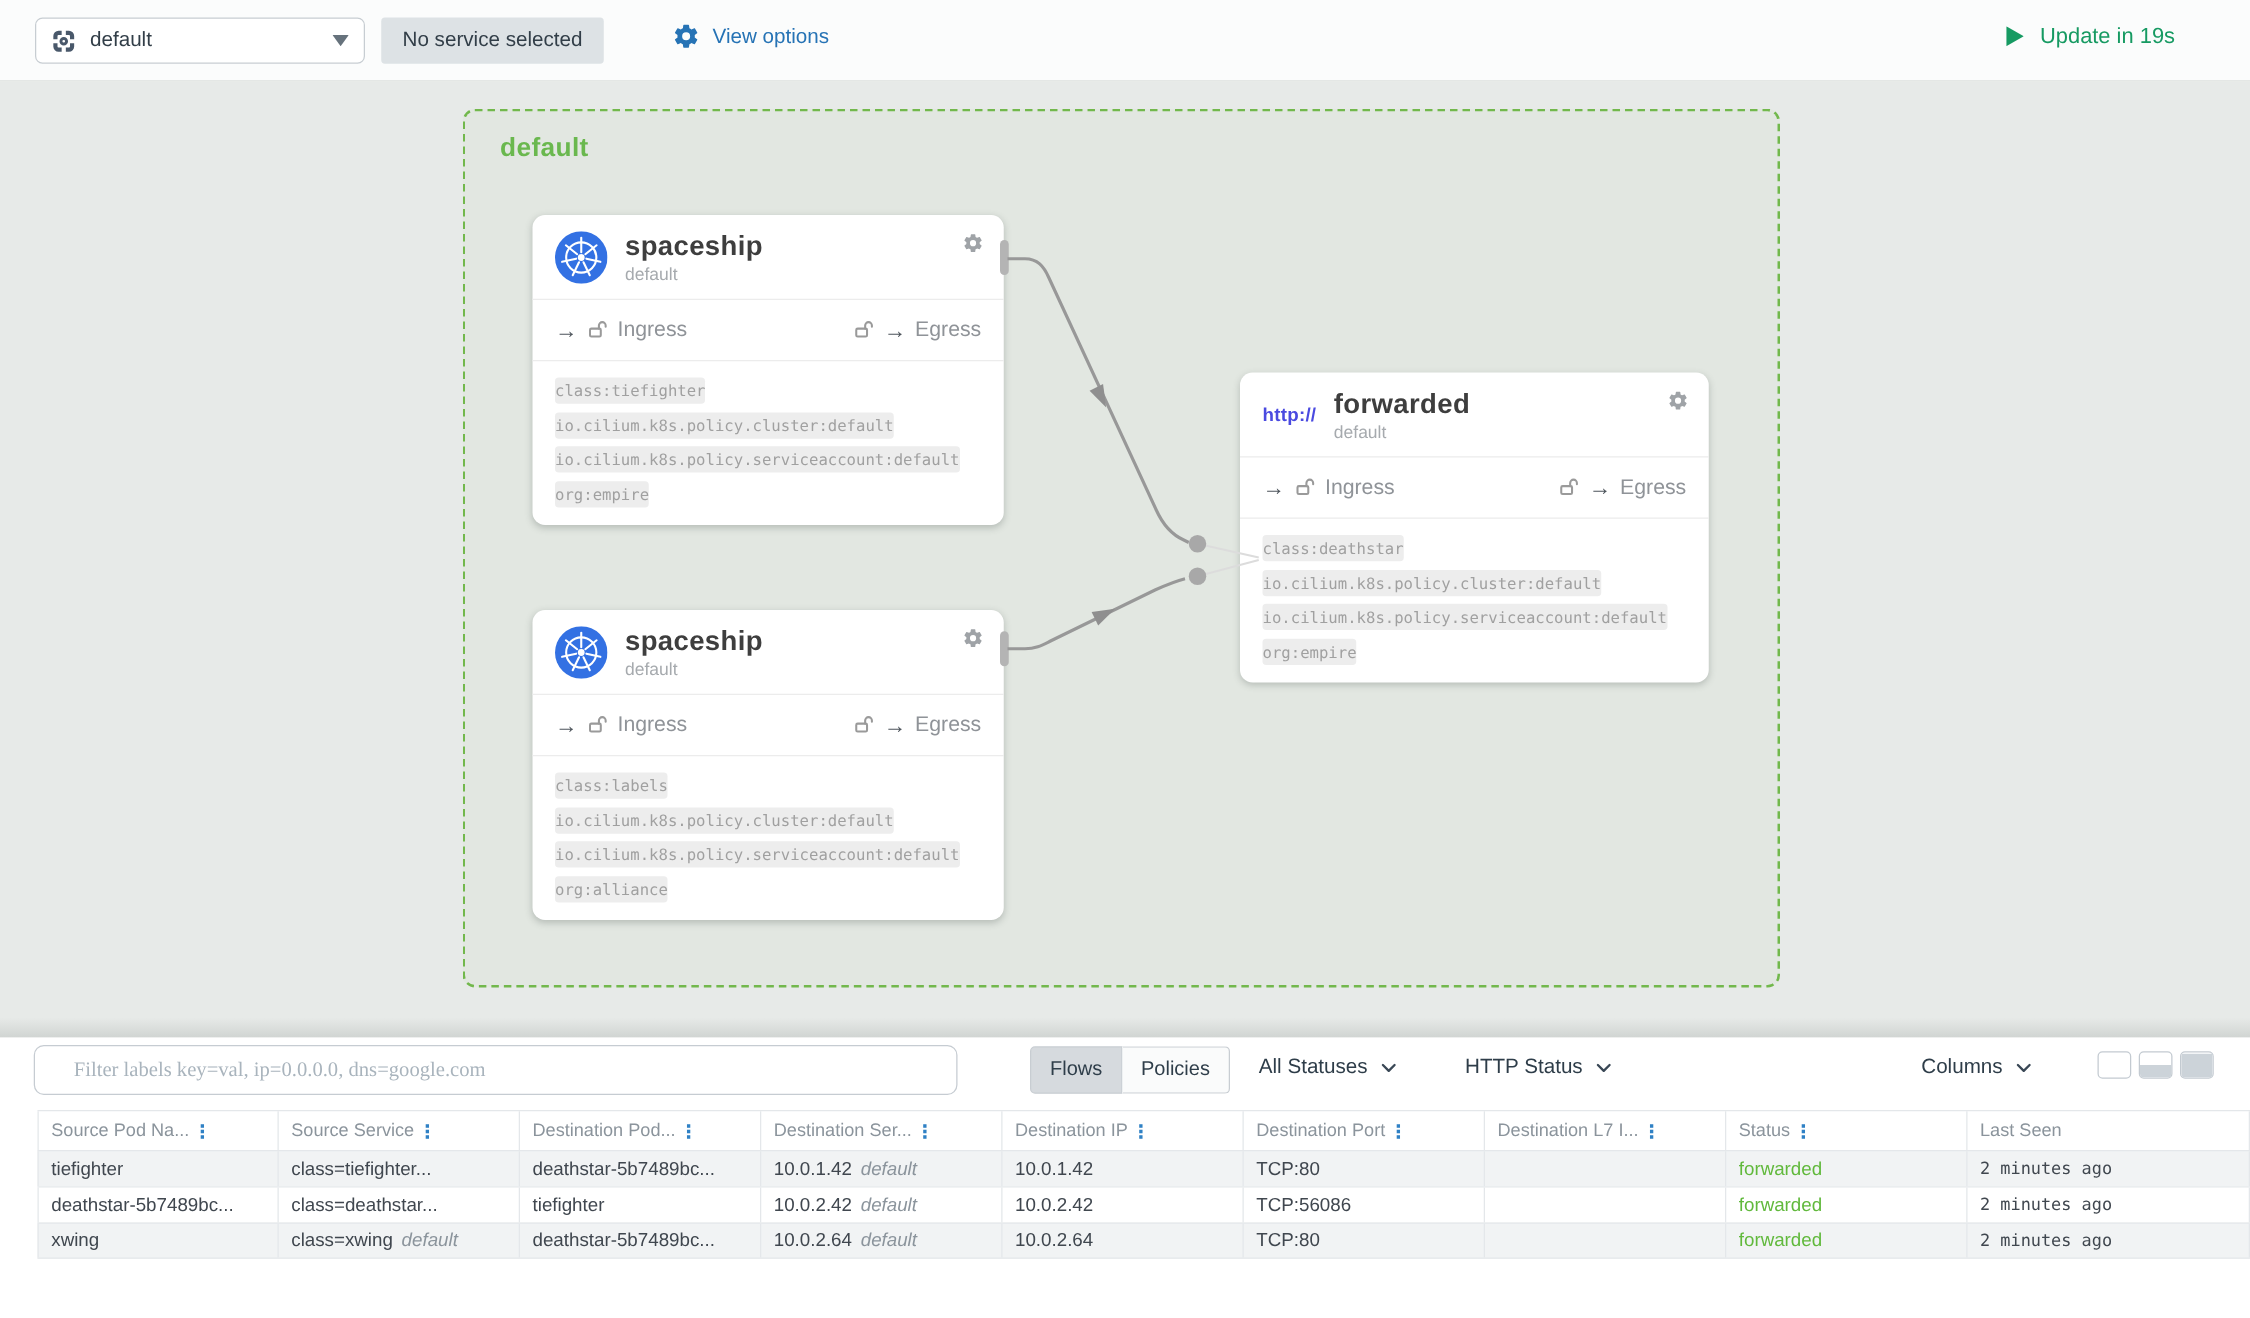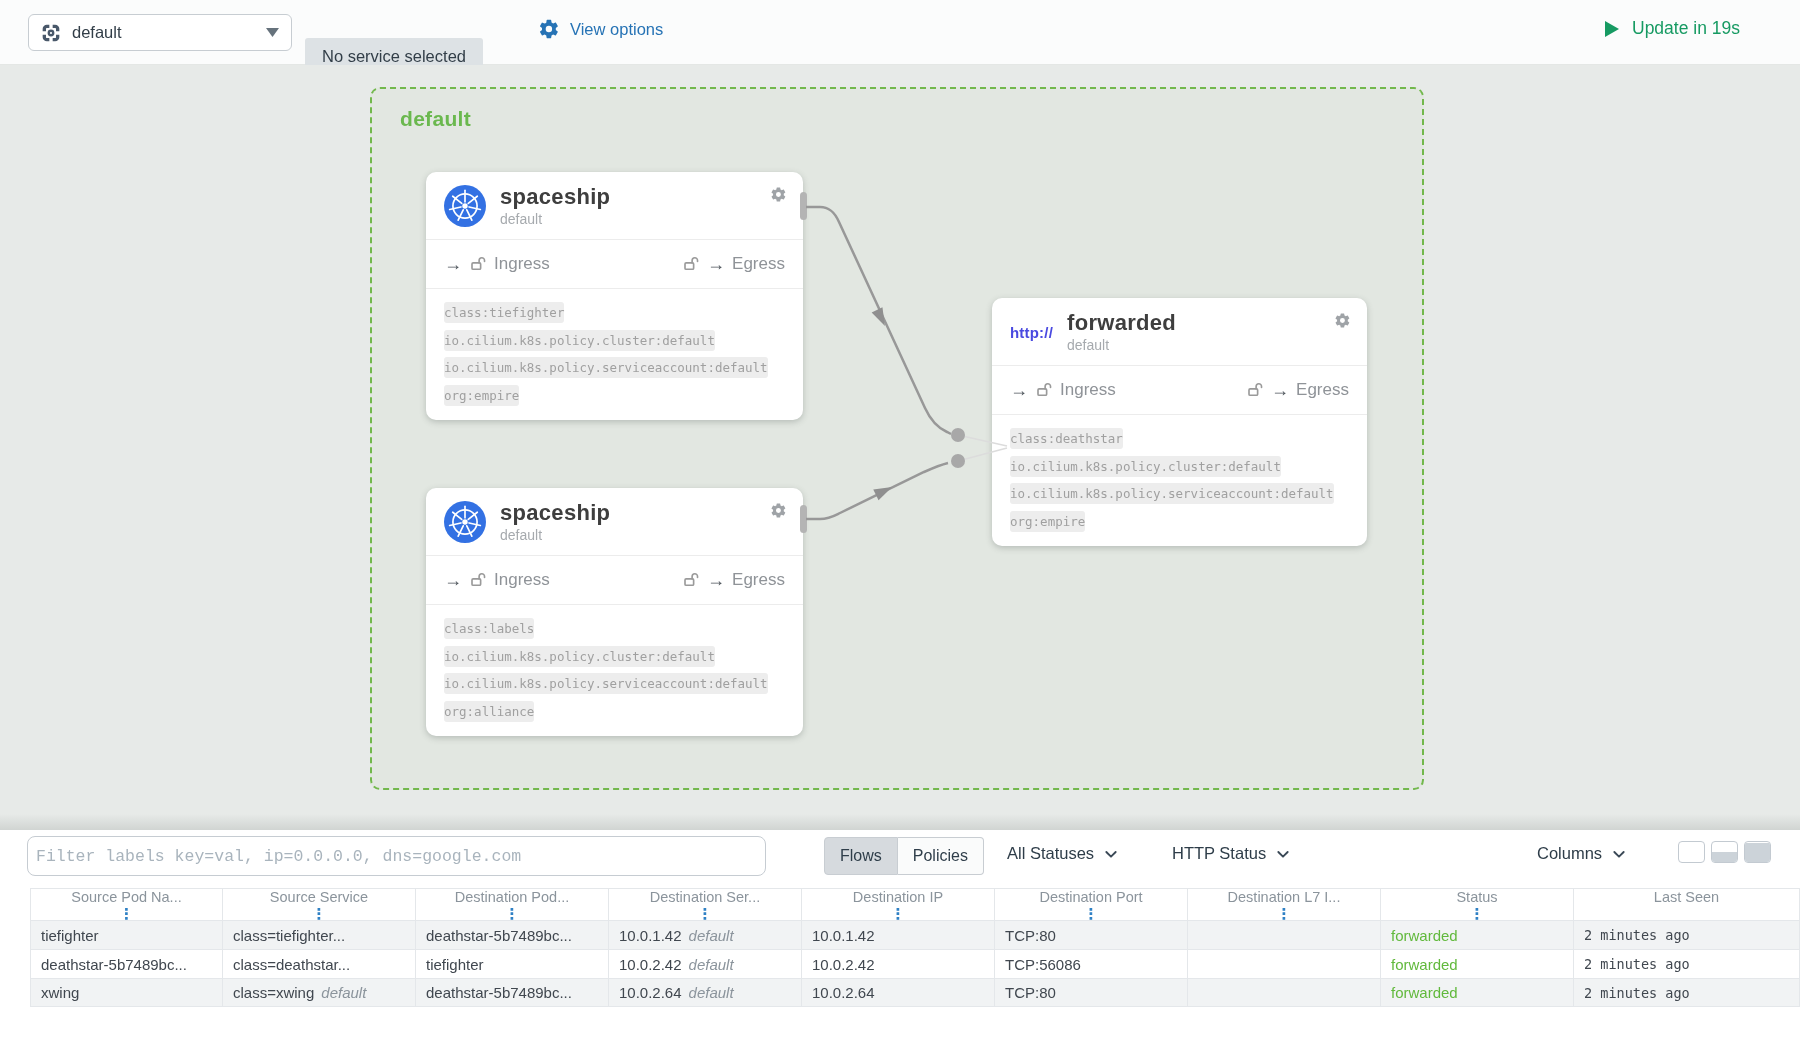--- a/index.html
+++ b/index.html
@@ -10,21 +10,21 @@
   
   .topbar { position:absolute; top:0; left:0; width:1800px; height:65px;
             background:#fbfcfc; border-bottom:1px solid #e4e7e5; }
   .ns-select { position:absolute; left:28px; top:14px; width:264px; height:37px;
                background:#fff; border:1px solid #c7cdd2; border-radius:6px;
                display:flex; align-items:center; padding:0 12px; cursor:pointer; }
   .ns-select .ns-icon { width:20px; height:20px; flex:0 0 auto; }
   .ns-select .ns-text { margin-left:11px; font-size:16.5px; color:#323e48; flex:1; }
   .badge { position:absolute; left:305px; top:14px; height:37px; line-height:37px;
            background:#dde2e5; border-radius:3px; padding:0 17px;
-           font-size:16.5px; color:#323e48;margin-top:24px; }
+           font-size:16.5px; color:#323e48; }
   .view-options { position:absolute; left:538px; top:18px; display:flex; align-items:center;
                   gap:10px; cursor:pointer; color:var(--accent-link-blue,#2673b5); }
   .view-options .vo-label { font-size:16.5px; }
   .update { position:absolute; right:60px; top:18px; display:flex; align-items:center; gap:13px;
             color:var(--update-green,#169a62); cursor:pointer; }
   .update .up-label { font-size:17.5px; }
 
   
   .map { position:absolute; top:65px; left:0; width:1800px; height:765px; background:#e7eae8; }
   .map::after { content:""; position:absolute; left:0; right:0; bottom:0; height:16px;
@@ -61,22 +61,22 @@
   .chip { display:table; background:#ededed; color:#a0a0a0; border-radius:3px;
           font-family:"DejaVu Sans Mono",monospace; font-size:12.5px;
           padding:3px 0; margin-bottom:6.5px; line-height:15px; }
   .chip:last-child { margin-bottom:0; }
   .port-bar { position:absolute; right:-4px; width:7px; height:28px; background:#b4b4b4;
               border-radius:3.5px; }
 
   
   .bottom { position:absolute; top:830px; left:0; width:1800px; height:224px; background:#fff; }
   .filter-input { position:absolute; left:27px; top:6px; width:739px; height:40px;
-                  border:1px solid #c6ccd2; border-radius:8px; padding:0 8px;
-                  font-size:16.5px; color:#39444e; font-family:Liberation Mono, monospace;
+                  border:1px solid #c6ccd2; border-radius:8px; padding:0 31px;
+                  font-size:16.5px; color:#39444e; font-family:Liberation Serif, serif;
                   outline:none; background:#fff; }
   .filter-input::placeholder { color:#a9b4bd; }
   .seg { position:absolute; left:824px; top:7px; display:flex; height:38px; }
   .seg .seg-btn { font-size:16px; color:#2f3e4a; border:1px solid #c8cdd2; background:#fafbfb;
                   padding:0 15px; display:flex; align-items:center; cursor:pointer; }
   .seg .seg-btn.first { border-radius:4px 0 0 4px; }
   .seg .seg-btn.last { border-radius:0 4px 4px 0; border-left:none; }
   .seg .seg-btn.active { background:#d6dade; }
   .dd { position:absolute; top:14px; display:flex; align-items:center; gap:9px;
         font-size:16.5px; color:#2e3d49; cursor:pointer; }
@@ -94,21 +94,21 @@
   
   .table { position:absolute; left:30px; top:58px; width:1770px; }
   .tr { display:grid; grid-template-columns:repeat(8,193px) 1fr; }
   .tr.head { border-top:1px solid #e4e7ea; height:32px; }
   .tr.row { height:29px; border-top:1px solid #e4e7ea; }
   .tr.row:last-child { border-bottom:1px solid #e4e7ea; }
   .tr.striped { background:#f1f3f4; }
   .th, .td { display:flex; align-items:center; padding:0 10px; border-right:1px solid #e4e7ea;
              overflow:hidden; white-space:nowrap; }
   .th:first-child, .td:first-child { border-left:1px solid #e4e7ea; }
-  .th { color:#8b949c; font-size:14.5px;flex-direction:column; }
+  .th { color:#8b949c; font-size:14.5px; }
   .col-menu { color:var(--column-menu-blue,#2f81c5); font-size:15px; font-weight:bold;
               cursor:pointer; padding:0 3px; }
   .td { color:#40474f; font-size:15px; gap:7px; }
   .td .ns { color:#8b949c; font-style:italic; }
   .td .ns:empty { display:none; }
   .td.status { color:var(--forwarded-green,#61b93c); }
   .td.mono { font-family:"DejaVu Sans Mono",monospace; font-size:13.5px; }
 </style>
 </head>
 <body>

